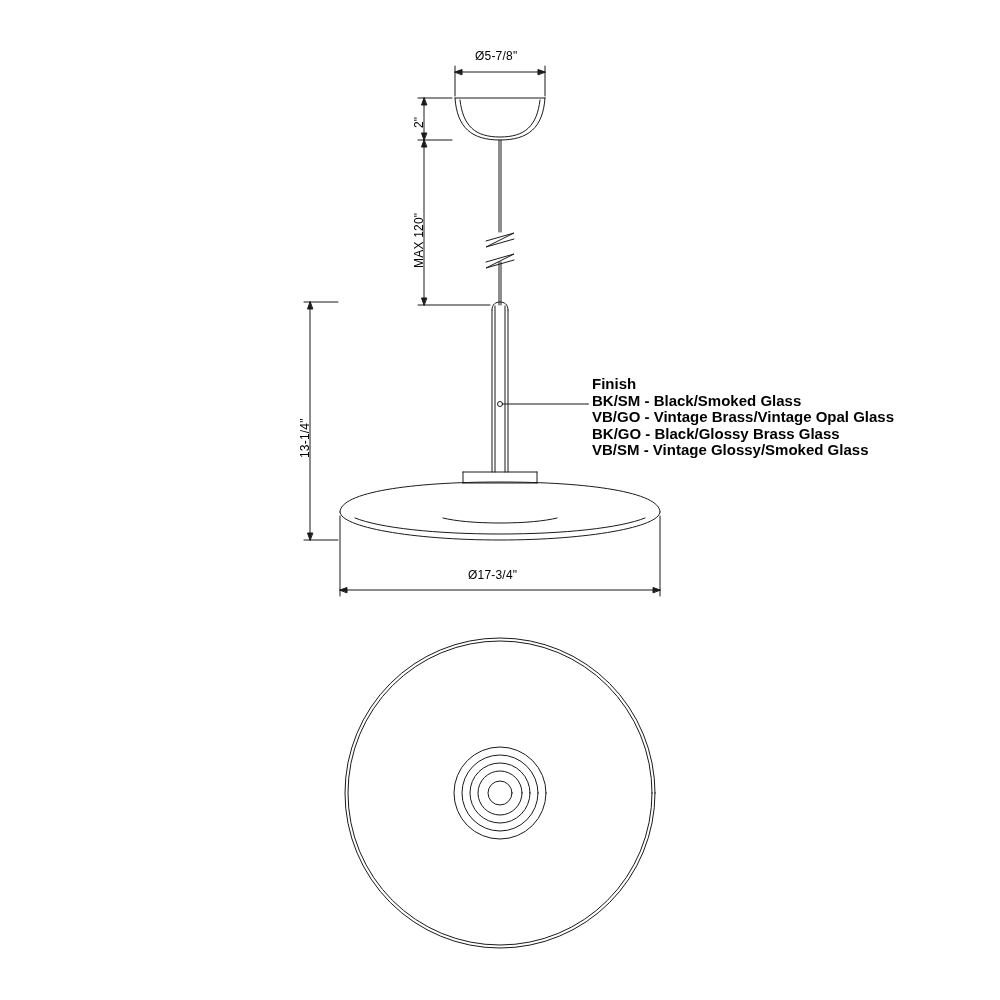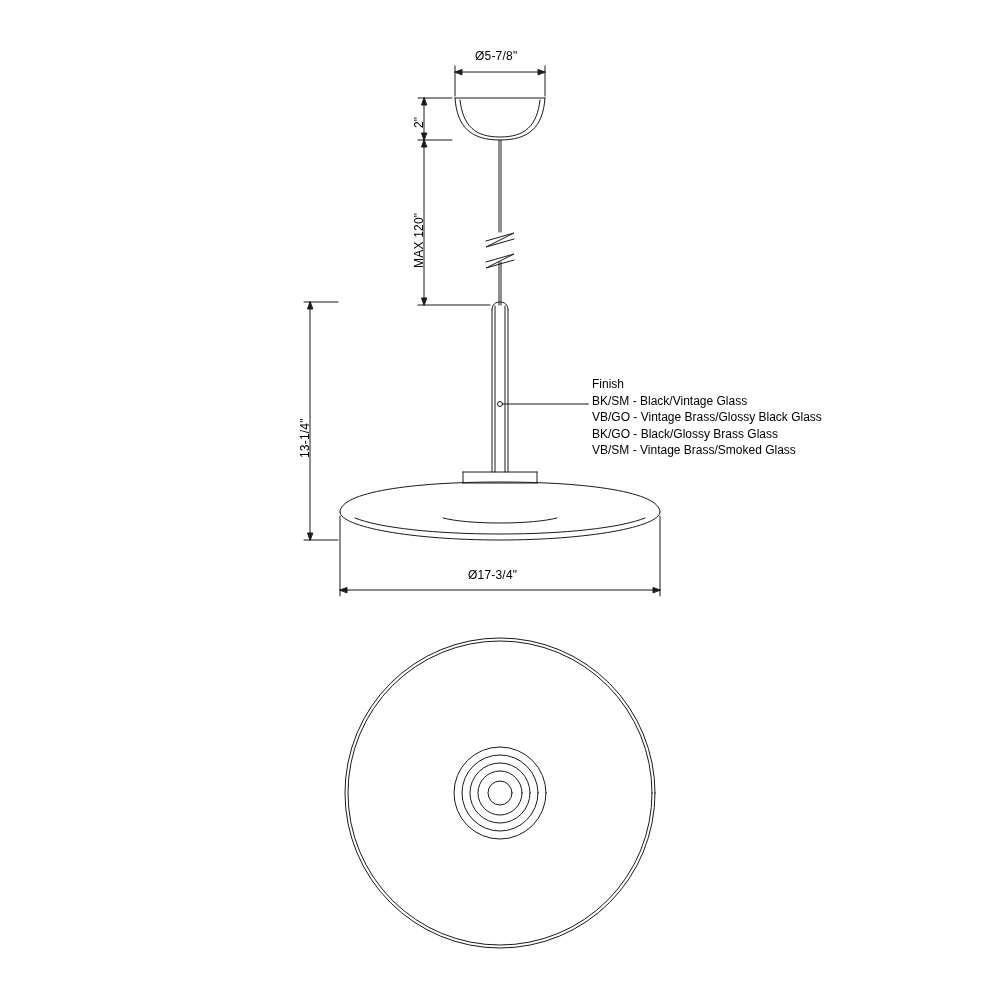--- a/index.html
+++ b/index.html
@@ -30,23 +30,24 @@
     letter-spacing: 0.2px;
   }
   .rot90 {
     transform: rotate(-90deg);
     transform-origin: left top;
   }
   .finish-block {
     position: absolute;
     left: 592px;
     top: 376px;
-    font-size: 12px;
+    font-size: 15px;
     line-height: 16.5px;
     white-space: nowrap;
+    font-weight: bold;
   }
   .finish-block div {
     color: #000;
   }
 </style>
 </head>
 <body>
 
 <svg id="drawing" viewBox="0 0 1000 1000">
   <g stroke="#1a1a1a" fill="none" stroke-width="1" stroke-linecap="round" stroke-linejoin="round">
@@ -159,17 +160,17 @@
 <div class="dim-text rot90" style="left:412px; top:128px;">2"</div>
 
 <div class="dim-text rot90" style="left:412px; top:268px;">MAX 120"</div>
 
 <div class="dim-text rot90" style="left:298px; top:458px;">13-1/4"</div>
 
 <div class="dim-text" style="left:468px; top:568px;">Ø17-3/4"</div>
 
 <div class="finish-block">
   <div>Finish</div>
-  <div>BK/SM - Black/Vintage Glass</div>
-  <div>VB/GO - Vintage Brass/Glossy Black Glass</div>
+  <div>BK/SM - Black/Smoked Glass</div>
+  <div>VB/GO - Vintage Brass/Vintage Opal Glass</div>
   <div>BK/GO - Black/Glossy Brass Glass</div>
-  <div>VB/SM - Vintage Brass/Smoked Glass</div>
+  <div>VB/SM - Vintage Glossy/Smoked Glass</div>
 </div>
 
 </body></html>

